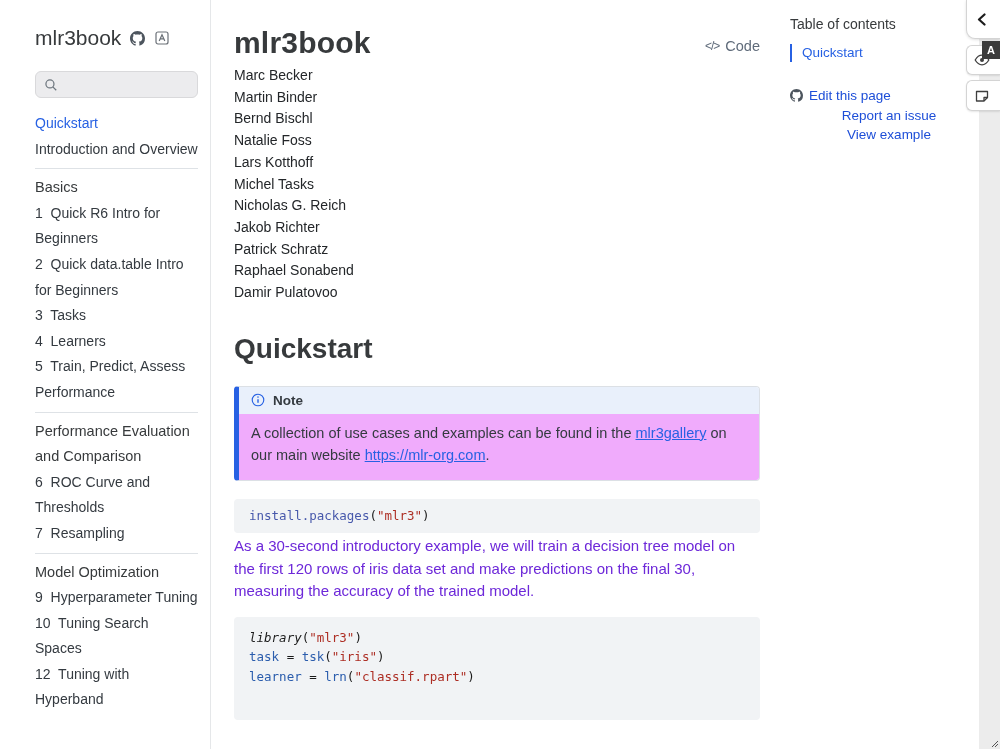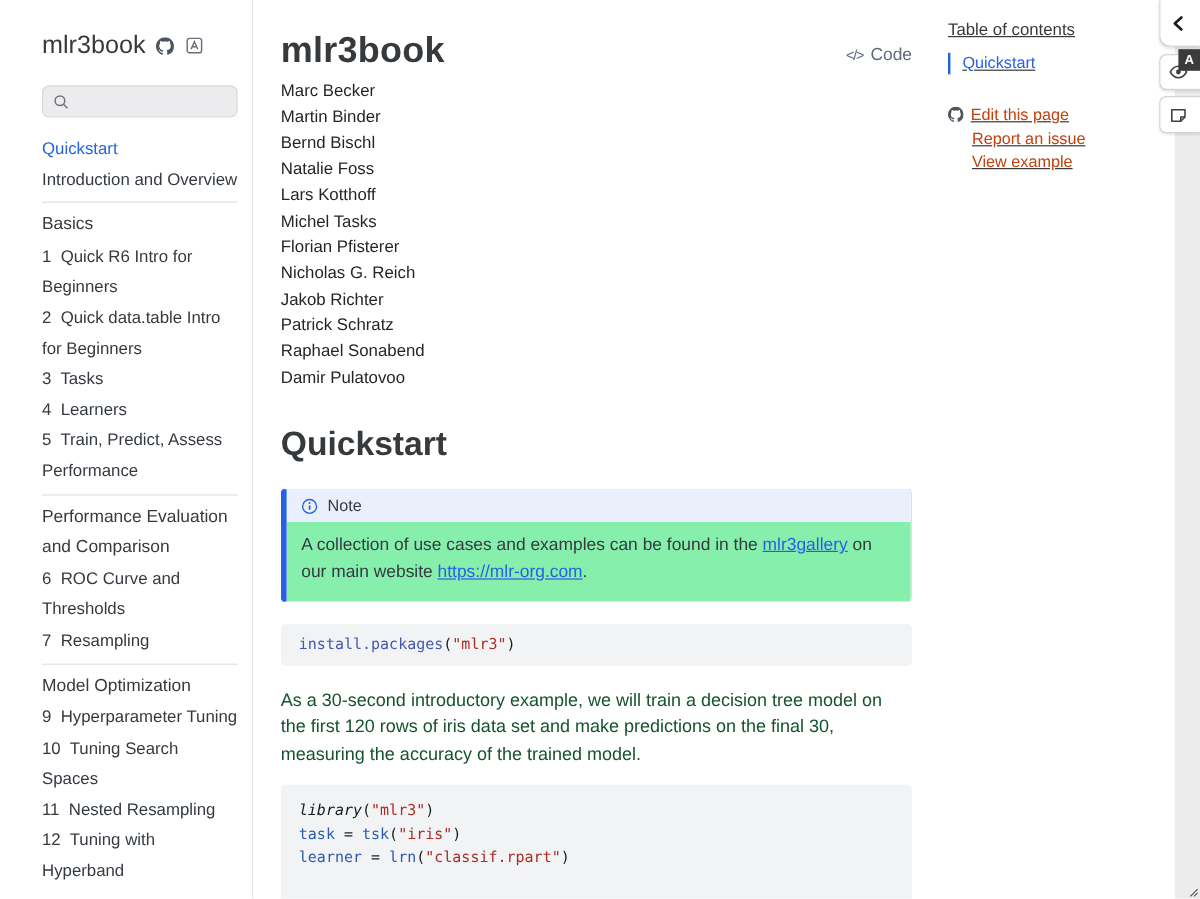--- a/index.html
+++ b/index.html
@@ -30,43 +30,43 @@
   .main-header{position:relative;}
   h1{margin:26px 0 0 0;font-size:30px;font-weight:700;color:#373a3c;letter-spacing:.2px;}
   .code-tools{position:absolute;right:0;top:12px;background:none;border:none;cursor:pointer;
     color:#5f6b7a;font-size:14.5px;font-family:inherit;display:flex;align-items:center;gap:6px;padding:0;}
   .code-icon{font-size:12px;letter-spacing:-1px;}
   .authors-label{margin-top:20px;font-size:10.5px;letter-spacing:1px;color:#65707c;}
   .authors{margin-top:5px;font-size:14px;line-height:21.7px;color:#232629;}
   h2{margin:29px 0 0 0;font-size:28px;font-weight:700;color:#373a3c;}
   .callout{margin-top:21px;border:1px solid #dce0e5;border-left:5px solid #2761e3;border-radius:4px;overflow:hidden;}
   .callout-header{background:#e9f0fb;padding:6px 12px;display:flex;align-items:center;gap:8px;
-    font-size:13.5px;font-weight:400;color:#343a40;}
+    font-size:13.5px;font-weight:700;color:#343a40;}
   .info-icon{color:#2761e3;}
-  .callout-body{background:#86efac;padding:8px 12px 13px 12px;font-size:14.5px;line-height:22.5px;color:#343a40;}
+  .callout-body{background:#f0abfc;padding:8px 12px 13px 12px;font-size:14.5px;line-height:22.5px;color:#343a40;}
   .callout-body a{color:#2761e3;text-decoration:underline;cursor:pointer;}
   .codeblock{margin:18px 0 0 0;background:#f1f3f5;border-radius:4px;padding:8px 15px;
     font-family:"DejaVu Sans Mono",monospace;font-size:12.5px;line-height:18.5px;white-space:pre;color:#1a1a1a;}
   .codeblock-2{margin-top:14px;padding:11px 15px 34px 15px;line-height:19.5px;}
   .tok-fn{color:#4758ab;}
   .tok-st{color:#ad2e24;}
   .tok-va{color:#2b5dad;}
   .tok-bk{color:#1a1a1a;font-style:italic;}
   .tok-pl{color:#1a1a1a;}
-  .para{margin:18px 0 0 0;font-size:15px;line-height:22.5px;color:#14532d;}
-
-  
-  .toc{position:absolute;left:790px;top:16px;width:178px;text-decoration:underline;}
+  .para{margin:2px 0 0 0;font-size:15px;line-height:22.5px;color:#6d28d9;}
+
+  
+  .toc{position:absolute;left:790px;top:16px;width:178px;}
   .toc-title{font-size:14px;color:#373a3c;}
   .toc-item{margin-top:12px;border-left:2px solid #2761e3;padding-left:10px;font-size:13.5px;
     color:#2761e3;line-height:18px;cursor:pointer;}
-  .toc-links{margin-top:24px;font-size:13.5px;color:#c2410c;}
+  .toc-links{margin-top:24px;font-size:13.5px;color:#1d4ed8;}
   .toc-link{display:flex;align-items:center;gap:6px;line-height:19.5px;cursor:pointer;}
   .toc-link .gh{color:#4d555e;}
-  .toc-link.indent{padding-left:20px;}
+  .toc-link.indent{padding-left:20px;justify-content:center;}
 
   
   .hypo-strip{position:absolute;right:0;top:0;width:21px;height:749px;background:#ececec;}
   .hypo-toggle{position:absolute;right:0;top:0;width:34px;height:39px;background:#fff;
     border:1px solid #d4d4d4;border-top:none;border-right:none;border-radius:0 0 0 9px;
     box-shadow:0 1px 3px rgba(0,0,0,.12);display:flex;align-items:center;padding-left:9px;box-sizing:border-box;cursor:pointer;}
   .hypo-btn{position:absolute;right:0;width:34px;background:#fff;border:1px solid #d4d4d4;border-right:none;
     border-radius:6px 0 0 6px;box-shadow:0 1px 2px rgba(0,0,0,.10);display:flex;align-items:center;
     padding-left:7px;box-sizing:border-box;cursor:pointer;color:#3f3f3f;}
   .hypo-btn.highlights{top:45px;height:30px;}
@@ -112,21 +112,20 @@
     <div class="sb-item">4  Learners</div>
     <div class="sb-item">5  Train, Predict, Assess Performance</div>
     <hr class="sb-hr">
     <div class="sb-section">Performance Evaluation and Comparison</div>
     <div class="sb-item">6  ROC Curve and Thresholds</div>
     <div class="sb-item">7  Resampling</div>
     <hr class="sb-hr">
     <div class="sb-section">Model Optimization</div>
     <div class="sb-item">9  Hyperparameter Tuning</div>
     <div class="sb-item">10  Tuning Search Spaces</div>
-    <div class="sb-item">11  Nested Resampling</div>
     <div class="sb-item">12  Tuning with Hyperband</div>
 
   </nav>
 </div>
 
 <div class="main">
   <div class="main-header">
     <h1>mlr3book</h1>
     <button class="code-tools">
       <span class="code-icon">&lt;/&gt;</span>
@@ -134,21 +133,20 @@
     </button>
   </div>
 
   <div class="authors">
     <div>Marc Becker</div>
     <div>Martin Binder</div>
     <div>Bernd Bischl</div>
     <div>Natalie Foss</div>
     <div>Lars Kotthoff</div>
     <div>Michel Tasks</div>
-    <div>Florian Pfisterer</div>
     <div>Nicholas G. Reich</div>
     <div>Jakob Richter</div>
     <div>Patrick Schratz</div>
     <div>Raphael Sonabend</div>
     <div>Damir Pulatovoo</div>
   </div>
 
   <h2>Quickstart</h2>
 
   <div class="callout">

